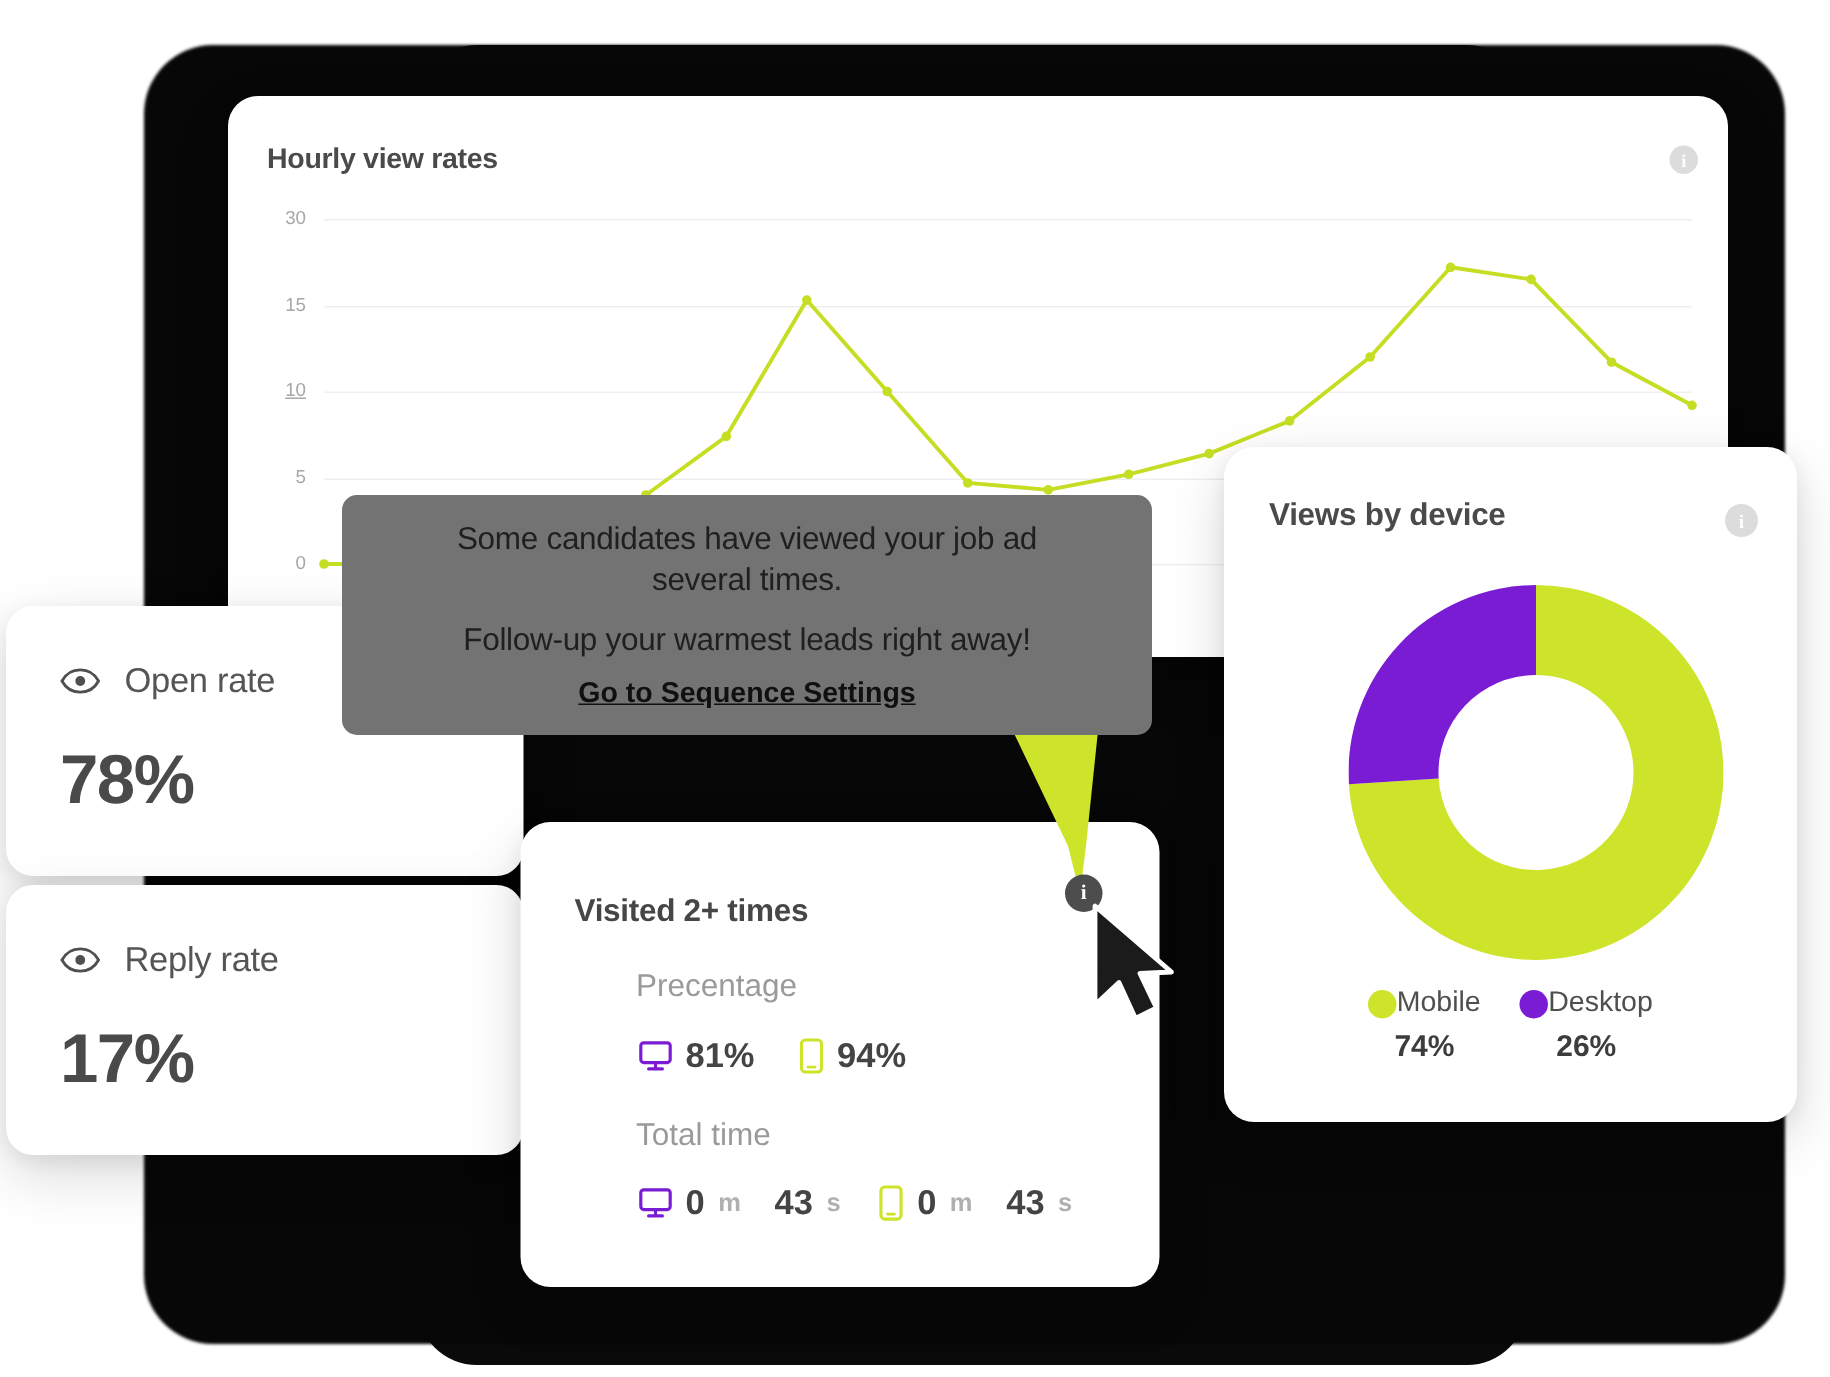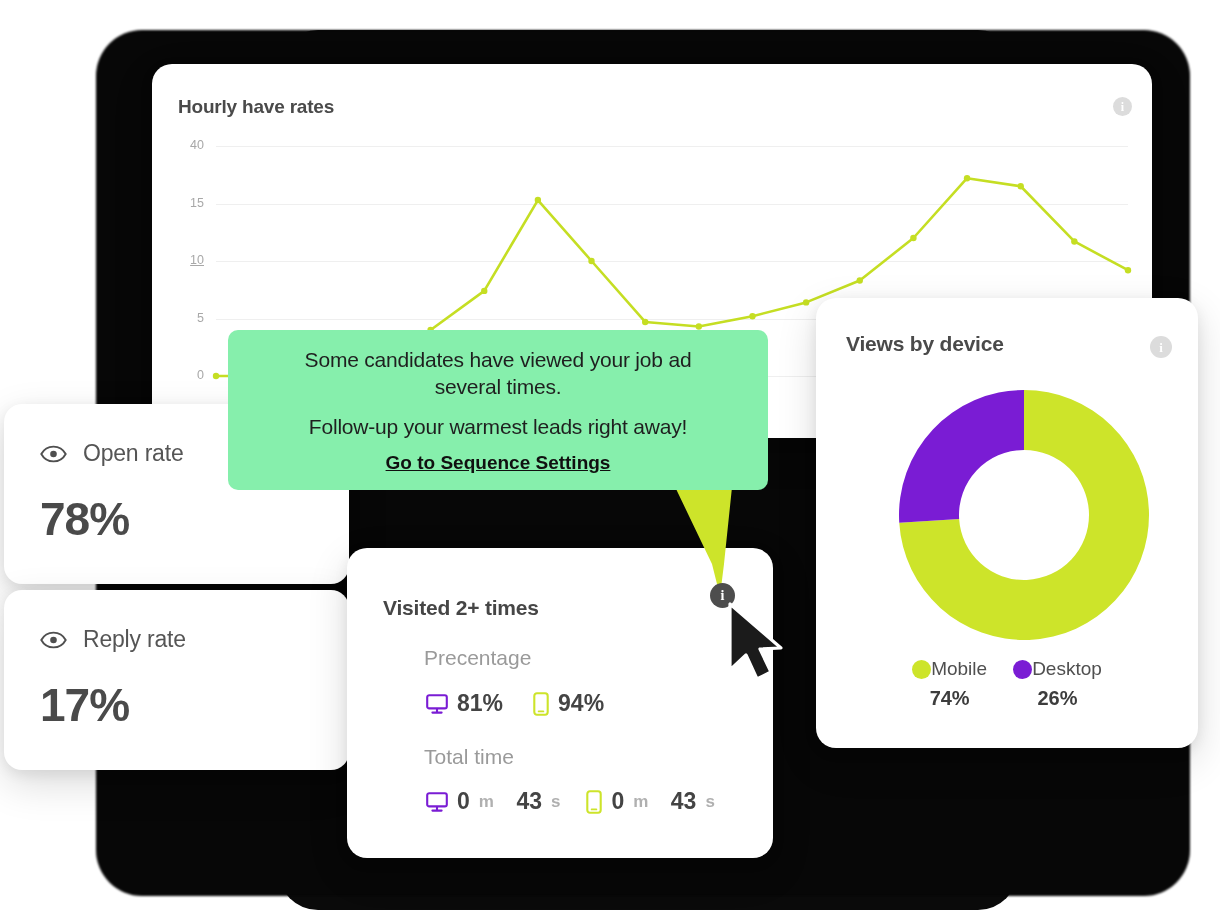--- a/index.html
+++ b/index.html
@@ -74,21 +74,21 @@
   }
   .sub-label{position:absolute;left:382px;font-size:21px;color:#9a9a9a;margin-left:42px;}
   .metric-row{position:absolute;left:382px;display:flex;align-items:center;gap:30px;padding-left:44px;}
   .metric{display:flex;align-items:center;gap:9px;}
   .metric-text{font-size:23px;font-weight:700;color:#444;}
   .unit{font-size:17px;font-weight:700;color:#b0b0b0;}
 
   
   #tooltip{
     position:absolute;left:228px;top:330px;width:540px;height:160px;
-    background:#86efac;border-radius:10px;z-index:30;
+    background:#737373;border-radius:10px;z-index:30;
     display:flex;flex-direction:column;align-items:center;justify-content:center;
     padding:0 20px;box-sizing:border-box;
   }
   #tooltip .tip-line{
     font-size:21px;color:#1f1f1f;text-align:center;line-height:1.3;
     letter-spacing:-.2px;
   }
   #tooltip .tip-gap{height:12px;}
   #tooltip .tip-link{
     font-size:19px;font-weight:700;color:#101010;text-decoration:underline;
@@ -112,38 +112,38 @@
 </style>
 </head>
 <body>
 
 <div class="stage">
 
   <div id="backdrop2"></div>
   <div id="backdrop"></div>
 
   <div class="card" id="chart-card">
-    <div class="card-title">Hourly have rates</div>
+    <div class="card-title">Hourly view rates</div>
     <div class="info-badge" id="chart-info">i</div>
 
     <div class="plot">
 
       <div id="grid-layer">
           <div class="gridline" style="top: 234px;"></div>
           <div class="gridline" style="top: 176.5px;"></div>
           <div class="gridline" style="top: 119px;"></div>
           <div class="gridline" style="top: 61.5px;"></div>
           <div class="gridline" style="top: 4px;"></div>
         </div>
       <div id="ylabel-layer">
           <div class="ylabel" style="left: 0px; top: 226px;">0</div>
           <div class="ylabel" style="left: 0px; top: 168.5px;">5</div>
           <div class="ylabel" style="left: 0px; top: 111px; text-decoration: underline;">10</div>
           <div class="ylabel" style="left: 0px; top: 53.5px;">15</div>
-          <div class="ylabel" style="left: 0px; top: -4px;">40</div>
+          <div class="ylabel" style="left: 0px; top: -4px;">30</div>
         </div>
       <svg id="line-svg" width="950" height="290">
           <polyline points="38,234 91.64705882352942,234 145.29411764705884,234 198.94117647058823,234 252.58823529411765,188 306.2352941176471,148.9 359.88235294117646,58.04999999999998 413.52941176470586,119 467.1764705882353,179.95 520.8235294117646,184.55 574.4705882352941,174.2 628.1176470588235,160.39999999999998 681.7647058823529,138.55 735.4117647058823,96 789.0588235294117,36.20000000000002 842.7058823529411,44.25 896.3529411764706,99.45000000000002 950,128.2" fill="none" stroke="#C5DE23" stroke-width="2.6" stroke-linejoin="round" stroke-linecap="round"></polyline>
           <circle cx="38" cy="234" r="3.2" fill="#C5DE23"></circle>
           <circle cx="252.58823529411765" cy="188" r="3.2" fill="#C5DE23"></circle>
           <circle cx="306.2352941176471" cy="148.9" r="3.2" fill="#C5DE23"></circle>
           <circle cx="359.88235294117646" cy="58.04999999999998" r="3.2" fill="#C5DE23"></circle>
           <circle cx="413.52941176470586" cy="119" r="3.2" fill="#C5DE23"></circle>
           <circle cx="467.1764705882353" cy="179.95" r="3.2" fill="#C5DE23"></circle>
           <circle cx="520.8235294117646" cy="184.55" r="3.2" fill="#C5DE23"></circle>

